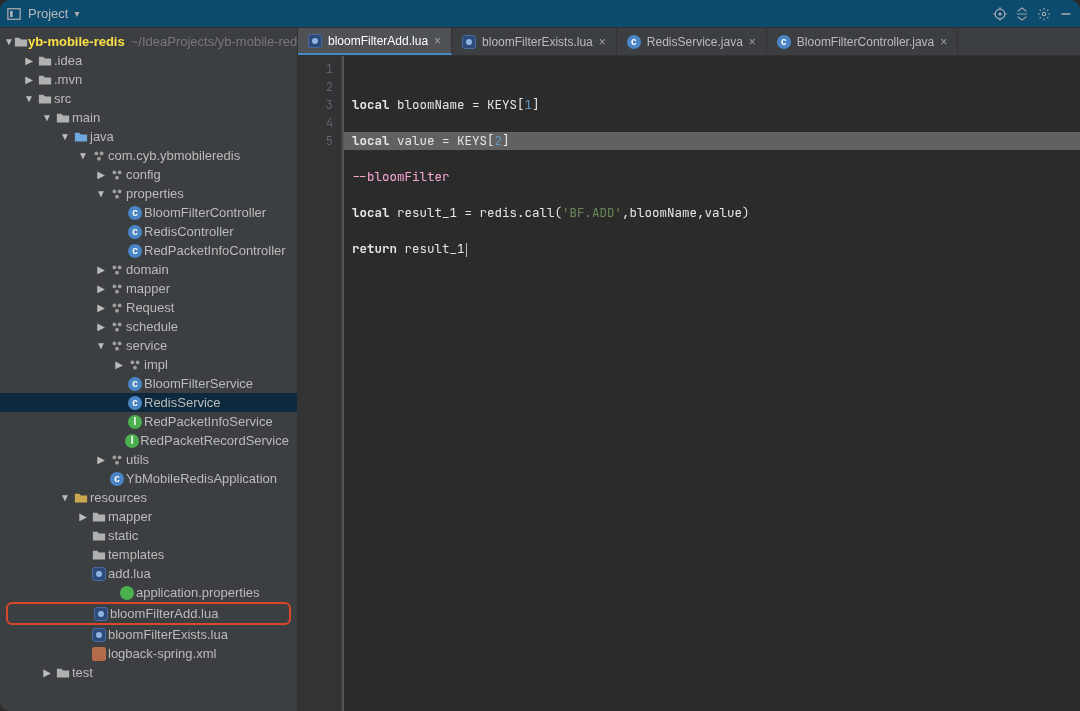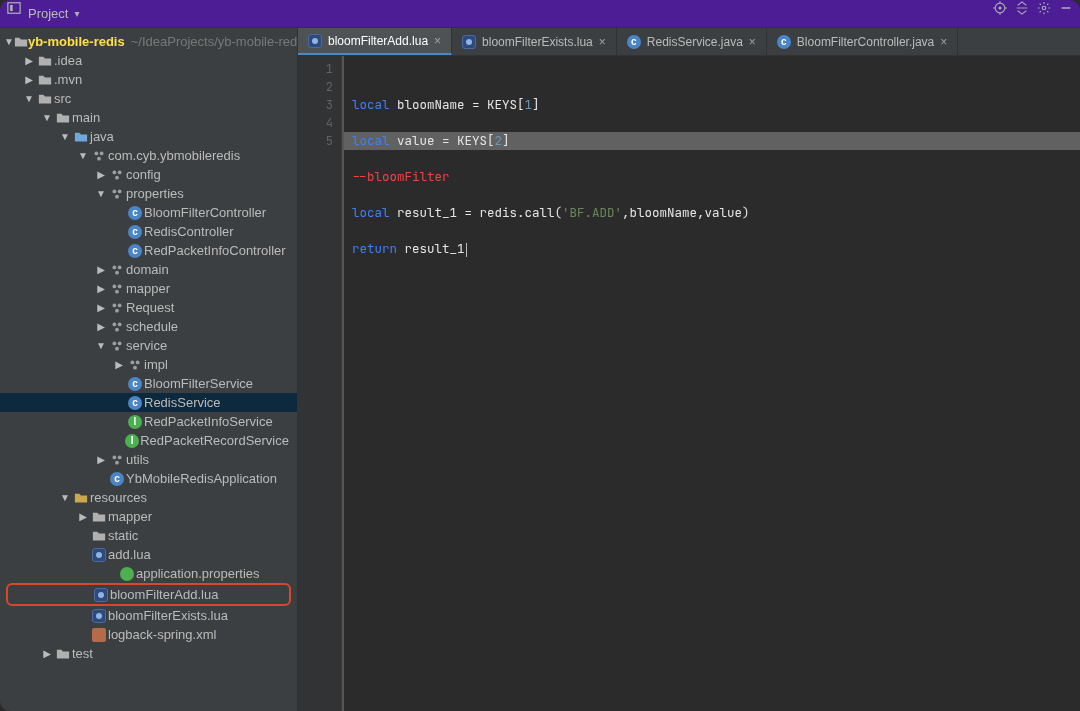--- a/index.html
+++ b/index.html
@@ -13,23 +13,24 @@
     overflow: hidden;
     display: flex;
     flex-direction: column;
   }
   
   .app-border { border-radius: 10px; overflow: hidden; }
 
   
   .panel-header {
     height: 28px;
-    background: #4c1d95;
+    background: #0c4a6e;
     border-bottom: 1px solid #323232;
     display: flex;
+    align-items: center;
     padding: 0 6px;
     gap: 6px;
     color: #bbbbbb;
   }
   .panel-header .title { display: flex; align-items: center; gap: 6px; }
   .panel-header .spacer { flex: 1; }
   .hdr-icon { width:16px; height:16px; display:flex; align-items:center; justify-content:center; color:#aeb0b2; cursor:pointer; }
   .hdr-icon svg { width:14px; height:14px; }
 
   
@@ -102,25 +103,25 @@
     background:#2b2b2b;
     font-family: "JetBrains Mono","Menlo","Consolas",monospace;
     font-size:12.5px;
     line-height:18px;
     padding: 4px 0 0 8px;
     white-space:pre;
     color:#a9b7c6;
     position:relative;
     border-left: 2px solid #555;
   }
-  .kw { color:#3b82f6; font-weight:normal; }
+  .kw { color:#e5e5e5; font-weight:bold; }
   .id { color:#e5e5e5; }
   .num { color:#6897bb; }
   .str { color:#6a8759; }
-  .cmt { color:#ef4444; }
+  .cmt { color:#f9a8d4; }
   .line-highlight {
     position:absolute;
     left:0; right:0;
     height:18px;
     background:#616161;
     z-index:0;
   }
   .code .line { position:relative; z-index:1; padding-left:0; }
   .caret {
     display:inline-block;
@@ -450,20 +451,29 @@
           <span class="icon">
             <svg width="14" height="14" viewBox="0 0 16 16">
               <path class="folder-ico" d="M1 3h5l2 2h7v8H1z"></path>
             </svg>
           </span>
         <span class="label">static</span>
       </div>
       <div class="node" style="padding-left:76px">
         <span class="arrow"></span>
           <span class="icon">
+            <svg width="14" height="14" viewBox="0 0 16 16">
+              <path class="folder-ico" d="M1 3h5l2 2h7v8H1z"></path>
+            </svg>
+          </span>
+        <span class="label">templates</span>
+      </div>
+      <div class="node" style="padding-left:76px">
+        <span class="arrow"></span>
+          <span class="icon">
             <span class="lua-ico"></span>
           </span>
         <span class="label">add.lua</span>
       </div>
       <div class="node" style="padding-left:104px">
         <span class="arrow"></span>
           <span class="icon">
             <span class="prop-ico"></span>
           </span>
         <span class="label">application.properties</span>

